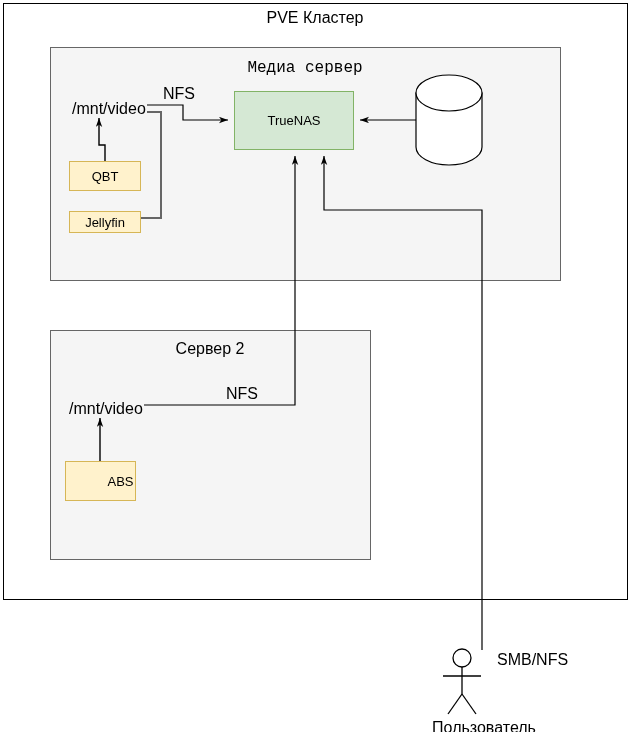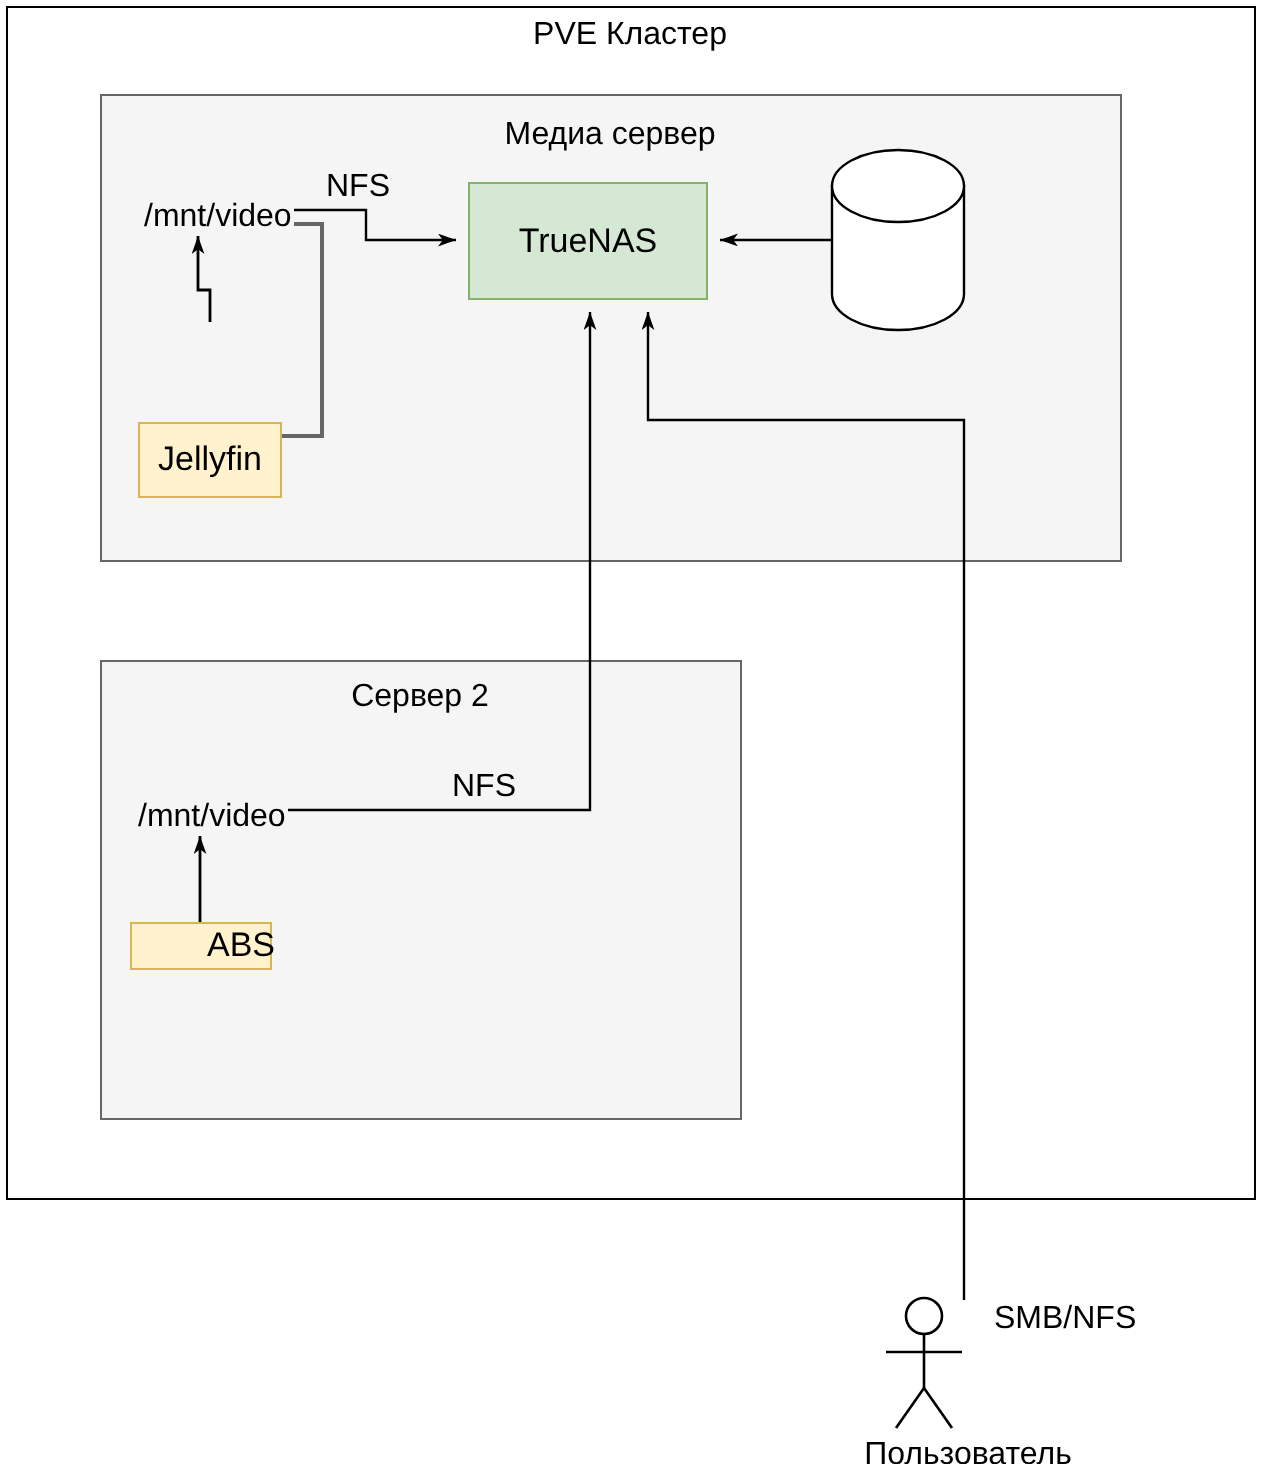--- a/index.html
+++ b/index.html
@@ -1,37 +1,37 @@
 <!DOCTYPE html>
 <html><head>
 <meta charset="utf-8">
 <style>
   html,body{margin:0;padding:0;background:#ffffff;}
   body{font-family:"Liberation Sans","DejaVu Sans",sans-serif;}
   #stage{position:relative;width:631px;height:732px;background:#ffffff;overflow:hidden;}
   svg.layer{position:absolute;left:0;top:0;width:631px;height:732px;}
   .lbl{position:absolute;font-size:16px;color:#000;white-space:nowrap;}
   .lbl.ctr{transform:translateX(-50%);text-align:center;}
-  .nodebox{position:absolute;box-sizing:border-box;display:flex;align-items:center;justify-content:center;font-size:17px;color:#000;}
+  .nodebox{position:absolute;box-sizing:border-box;display:flex;align-items:center;justify-content:center;font-size:13px;color:#000;}
   .grp{position:absolute;box-sizing:border-box;background:#f5f5f5;border:1px solid #666666;}
   .outer{position:absolute;box-sizing:border-box;background:#ffffff;border:1px solid #000000;}
   .yellow{background:#fff2cc;border:1px solid #d6b656;}
   .green{background:#d5e8d4;border:1px solid #82b366;}
   .whitebg{background:#f5f5f5;padding:0 2px;text-align:right;}
 </style>
 </head>
 <body>
 
 <div id="stage">
 
   <div class="outer" style="left:3px;top:3px;width:625px;height:597px;"></div>
   <div class="lbl ctr" style="left:315px;top:9px;">PVE Кластер</div>
 
   <div class="grp" style="left:50px;top:47px;width:511px;height:234px;"></div>
-  <div class="lbl ctr" style="left:305px;top:59px;">Медиа сервер</div>
+  <div class="lbl ctr" style="left:305px;top:59px;font-family:Liberation Mono, monospace;">Медиа сервер</div>
 
   <div class="grp" style="left:50px;top:330px;width:321px;height:230px;"></div>
   <div class="lbl ctr" style="left:210px;top:340px;">Сервер 2</div>
 
   <svg class="layer" viewBox="0 0 631 732">
     <defs>
       <marker id="arrK" markerWidth="10" markerHeight="10" refX="9" refY="3.2" orient="auto" markerUnits="userSpaceOnUse">
         <path d="M0,0 L9,3.2 L0,6.4 L2.4,3.2 Z" fill="#000000"></path>
       </marker>
       <marker id="arrG" markerWidth="10" markerHeight="10" refX="9" refY="3.2" orient="auto" markerUnits="userSpaceOnUse">
@@ -73,26 +73,29 @@
       <line x1="443" y1="676" x2="481" y2="676"></line>
       <line x1="462" y1="694" x2="448" y2="714"></line>
       <line x1="462" y1="694" x2="476" y2="714"></line>
     </g>
   </svg>
 
   <div class="nodebox green" style="left:234px;top:91px;width:120px;height:59px;">
     <span>TrueNAS</span>
   </div>
 
+  <div class="nodebox yellow" style="left:69px;top:161px;width:72px;height:30px;">
+    <span>QBT</span>
+  </div>
 
-  <div class="nodebox yellow" style="left:69px;top:211px;width:72px;height:38px;">
+  <div class="nodebox yellow" style="left:69px;top:211px;width:72px;height:22px;">
     <span>Jellyfin</span>
   </div>
 
-  <div class="nodebox yellow" style="left:65px;top:461px;width:71px;height:24px;padding-left:40px;">
+  <div class="nodebox yellow" style="left:65px;top:461px;width:71px;height:40px;padding-left:40px;">
     <span>ABS</span>
   </div>
 
   <div class="lbl" style="left:71px;top:100px;background:#f5f5f5;padding:0 1px;">/mnt/video</div>
 
   <div class="lbl" style="left:68px;top:400px;background:#f5f5f5;padding:0 1px;">/mnt/video</div>
 
   <div class="lbl whitebg" style="left:161px;top:85px;">NFS</div>
 
   <div class="lbl whitebg" style="left:224px;top:385px;">NFS</div>

